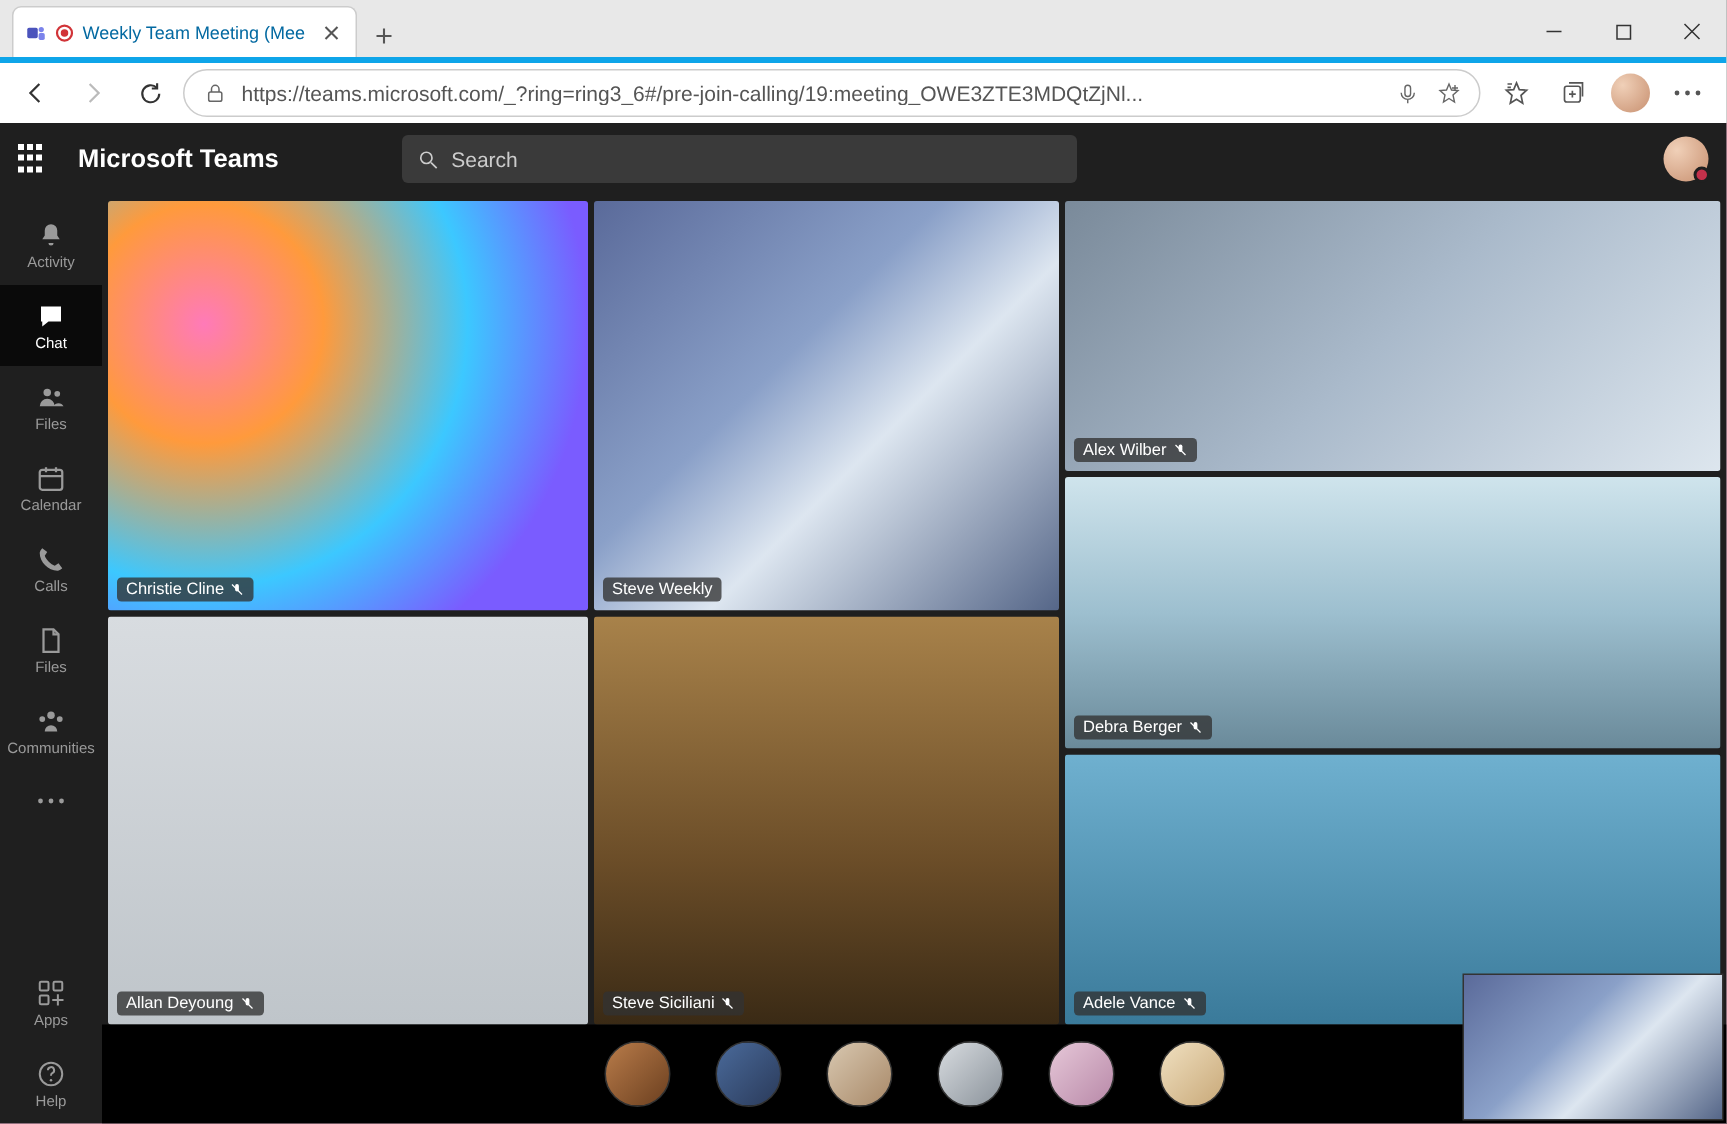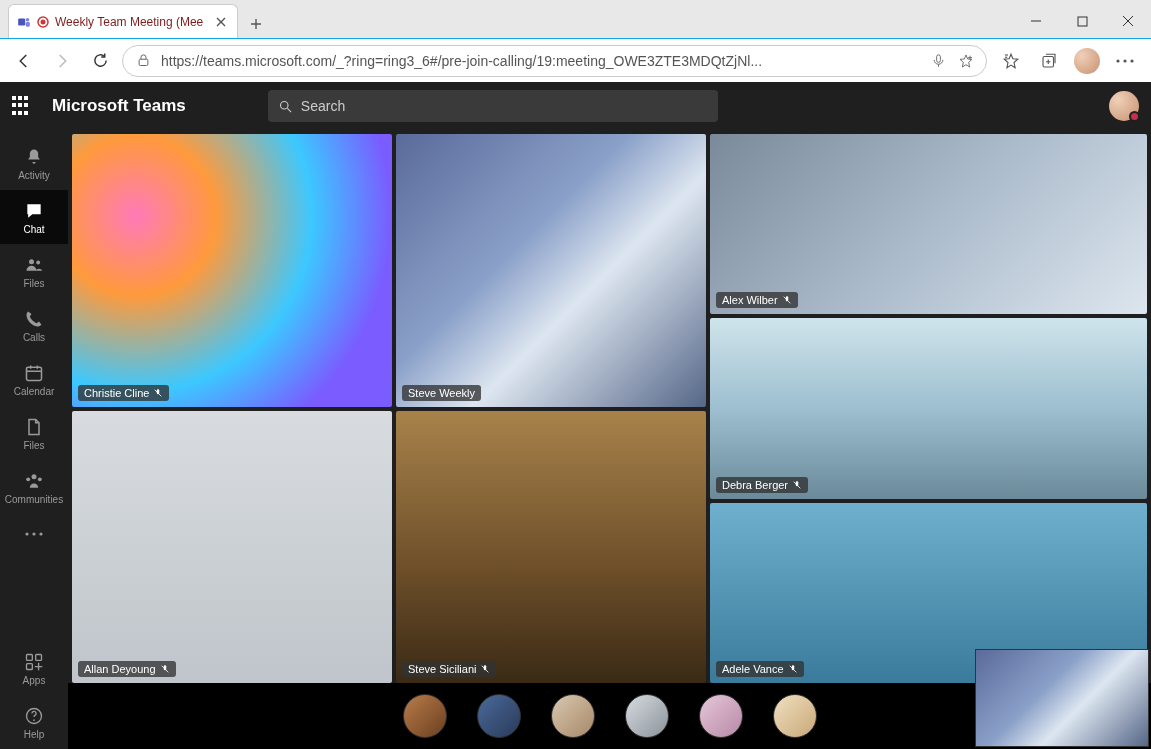--- a/index.html
+++ b/index.html
@@ -1,27 +1,27 @@
 <!DOCTYPE html>
 <html><head>
 <meta charset="utf-8">
 <style>
   * { box-sizing: border-box; margin: 0; padding: 0; }
   html, body { width: 1151px; height: 749px; font-family: "Segoe UI", sans-serif; background: #e8e8e8; overflow: hidden; }
   
   .browser-chrome { width: 100%; height: 82px; background: #e8e8e8; display: flex; flex-direction: column; }
   .tab-row { height: 38px; display: flex; align-items: flex-end; padding-left: 8px; }
-  .tab { height: 34px; width: 230px; background: #fff; border-radius: 6px 6px 0 0; display: flex; align-items: center; padding: 0 8px; font-size: 12px; color: #7f1d1d; gap: 6px; border: 1px solid #ccc; border-bottom: none; }
+  .tab { height: 34px; width: 230px; background: #fff; border-radius: 6px 6px 0 0; display: flex; align-items: center; padding: 0 8px; font-size: 12px; color: #0369a1; gap: 6px; border: 1px solid #ccc; border-bottom: none; }
   .tab .tab-icon { display:flex; gap:2px; align-items:center; }
   .tab-title { flex: 1; white-space: nowrap; overflow: hidden; text-overflow: ellipsis; }
   .tab-close { width: 16px; height: 16px; display:flex; align-items:center; justify-content:center; color:#555; cursor:pointer; border-radius:3px; }
   .new-tab { width:28px; height:28px; display:flex; align-items:center; justify-content:center; color:#555; cursor:pointer; margin-left:4px; border-radius:4px; }
   .window-controls { margin-left:auto; display:flex; height:34px; }
   .win-btn { width:46px; display:flex; align-items:center; justify-content:center; color:#333; cursor:pointer; }
-  .addr-row { height:44px; background:#fff; border-top:1px solid #0ea5e9; display:flex; align-items:center; padding:0 8px; gap:6px;justify-content:space-between; }
+  .addr-row { height:44px; background:#fff; border-top:4px solid #0ea5e9; display:flex; align-items:center; padding:0 8px; gap:6px;justify-content:space-between; }
   .nav-btn { width:32px; height:32px; display:flex; align-items:center; justify-content:center; color:#555; border-radius:4px; cursor:pointer; }
   .nav-btn.disabled { color:#bbb; cursor:default; }
   .addr-bar { flex:1; height:32px; border:1px solid #ccc; border-radius:16px; display:flex; align-items:center; padding:0 10px; gap:8px; font-size:14px; color:#555; }
   .addr-url { flex:1; white-space:nowrap; overflow:hidden; text-overflow:ellipsis; }
   .addr-icon { width:20px; height:20px; display:flex; align-items:center; justify-content:center; color:#666; cursor:pointer; }
   .toolbar-right { display:flex; align-items:center; gap:2px; }
   .tb-btn { width:36px; height:32px; display:flex; align-items:center; justify-content:center; color:#555; cursor:pointer; border-radius:4px; }
   .avatar-small { width:26px; height:26px; border-radius:50%; background: radial-gradient(circle at 30% 30%, #f0d0b8, #c89070); cursor:pointer; }
 
   
@@ -249,33 +249,33 @@
               <circle cx="9" cy="8" r="3" fill="currentColor"></circle>
               <circle cx="17" cy="9" r="2.3" fill="currentColor"></circle>
               <path d="M3 19 a6 6 0 0 1 12 0 Z M14 19 a4.5 4.5 0 0 1 8 0 Z" fill="currentColor"></path>
             </svg>
           </span>
         <span>Files</span>
       </div>
       <div class="rail-item">
         <span class="rail-icon">
             <svg width="20" height="20" viewBox="0 0 24 24">
-              <path d="M5 3 C5 3 3 5 3 7 C3 14 10 21 17 21 C19 21 21 19 21 19 L18 15 L15 17 C12 16 8 12 7 9 L9 6 Z" fill="currentColor"></path>
-            </svg>
-          </span>
-        <span>Calls</span>
-      </div>
-      <div class="rail-item">
-        <span class="rail-icon">
-            <svg width="20" height="20" viewBox="0 0 24 24">
               <rect x="3" y="5" width="18" height="16" rx="2" fill="none" stroke="currentColor" stroke-width="1.8"></rect>
               <path d="M3 10 H21 M8 3 V7 M16 3 V7" stroke="currentColor" stroke-width="1.8"></path>
             </svg>
           </span>
         <span>Calendar</span>
+      </div>
+      <div class="rail-item">
+        <span class="rail-icon">
+            <svg width="20" height="20" viewBox="0 0 24 24">
+              <path d="M5 3 C5 3 3 5 3 7 C3 14 10 21 17 21 C19 21 21 19 21 19 L18 15 L15 17 C12 16 8 12 7 9 L9 6 Z" fill="currentColor"></path>
+            </svg>
+          </span>
+        <span>Calls</span>
       </div>
       <div class="rail-item">
         <span class="rail-icon">
             <svg width="20" height="20" viewBox="0 0 24 24">
               <path d="M6 3 H14 L18 7 V21 H6 Z" fill="none" stroke="currentColor" stroke-width="1.8"></path>
               <path d="M14 3 V7 H18" fill="none" stroke="currentColor" stroke-width="1.8"></path>
             </svg>
           </span>
         <span>Files</span>
       </div>

